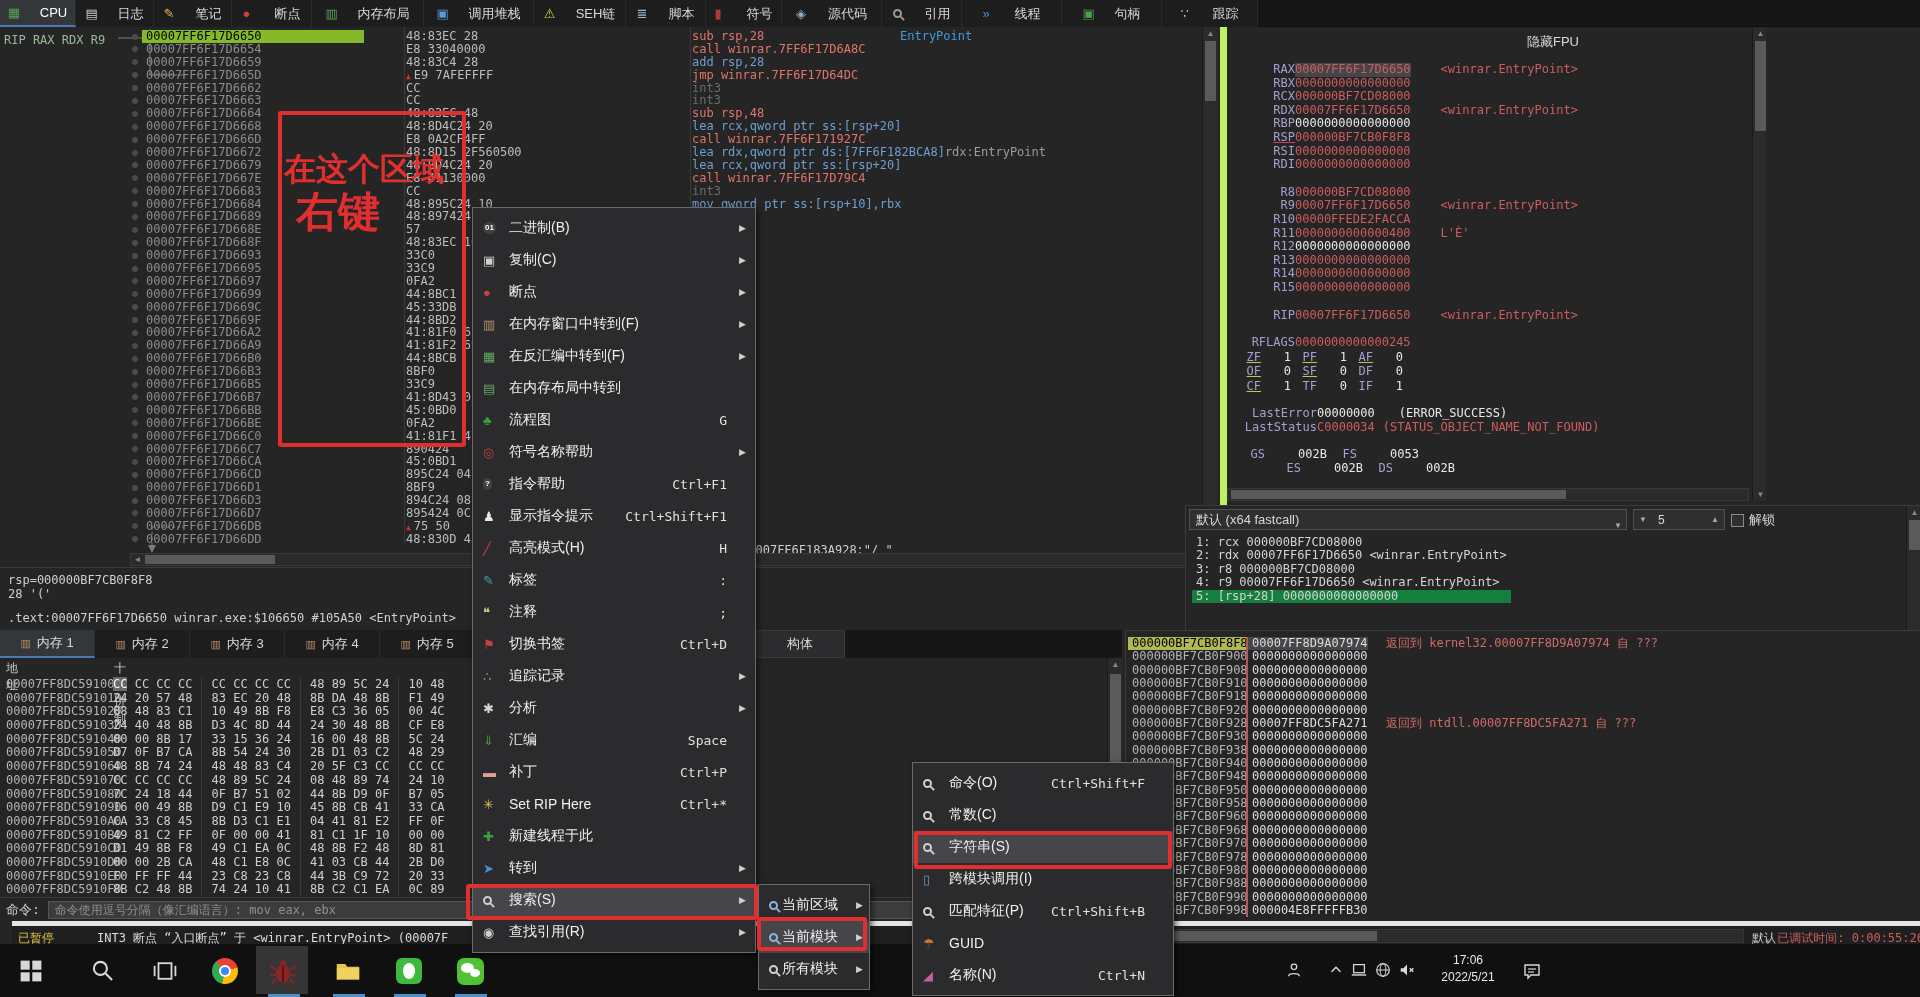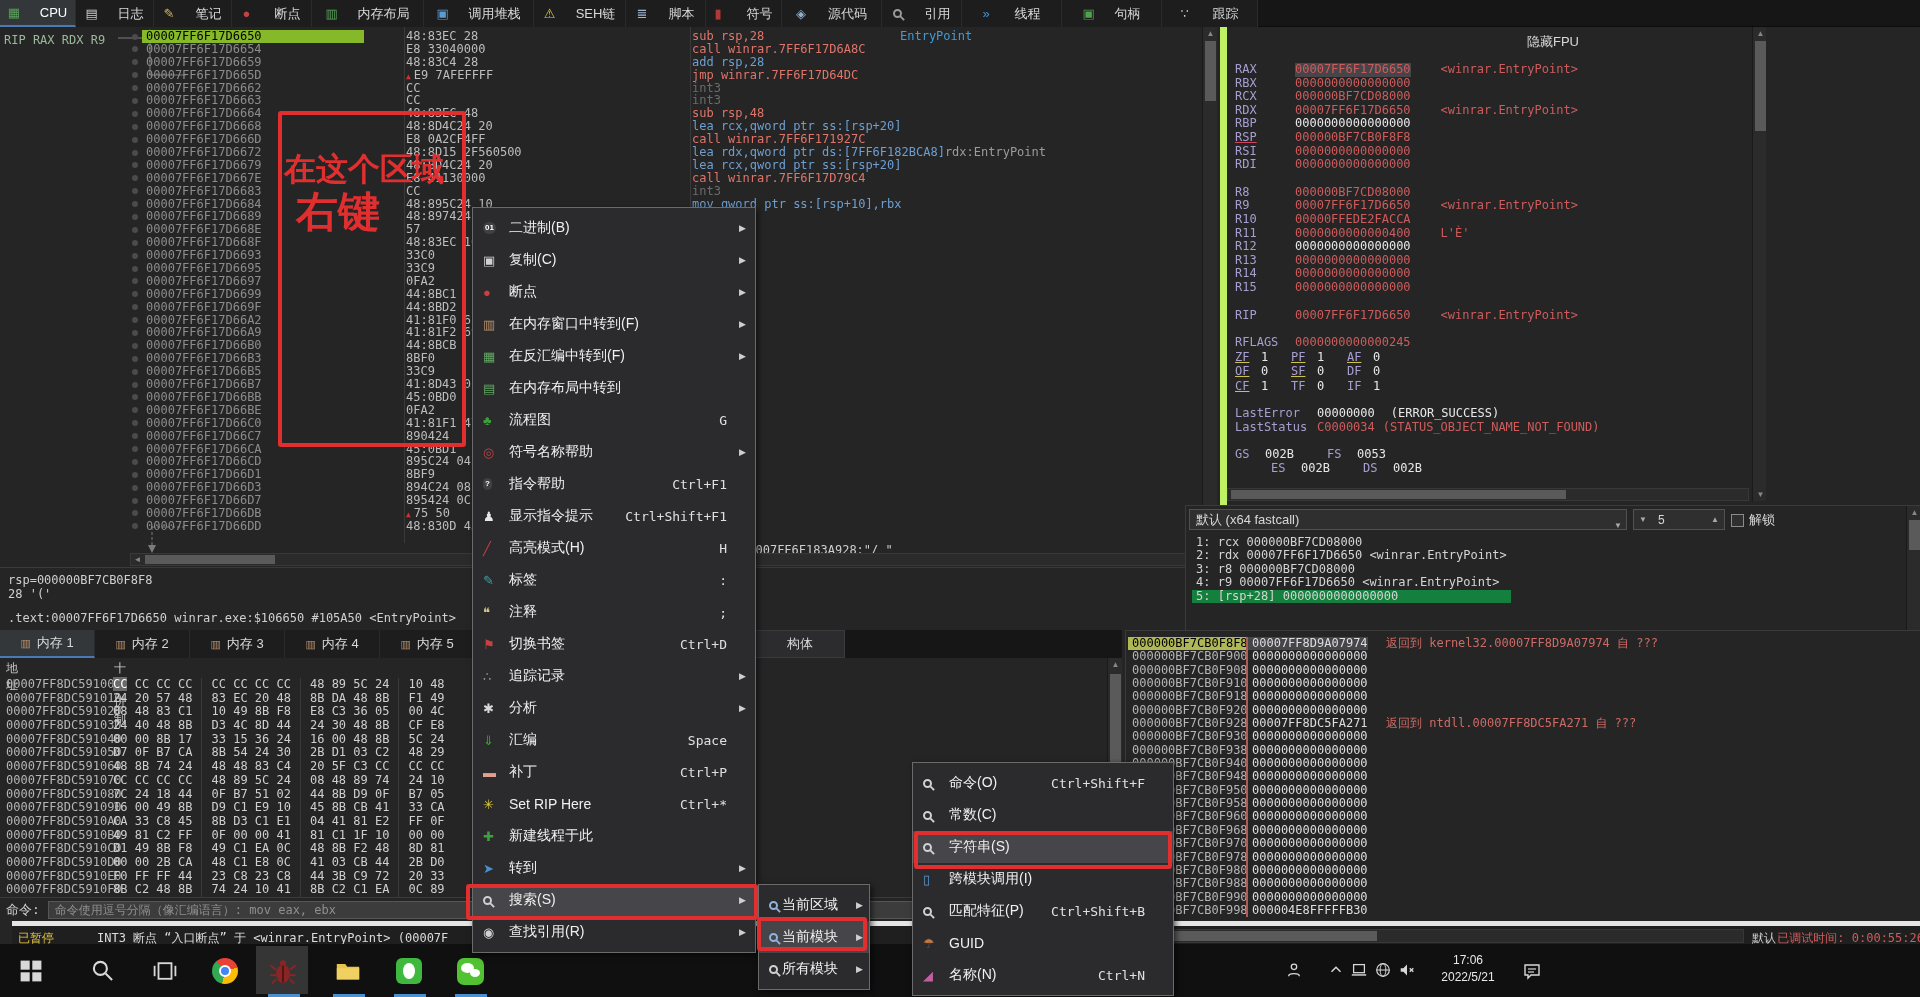--- a/index.html
+++ b/index.html
@@ -37,21 +37,21 @@
   #dvscroll{position:absolute;left:1202px;top:27px;width:15px;height:540px;background:#2b2b2b;border-left:1px solid #1a1a1a;}
   .vthumb{position:absolute;left:2px;width:11px;background:#5a5a5a;}
   .varrow{position:absolute;left:0;width:15px;height:13px;color:#888;font-size:8px;text-align:center;line-height:13px;}
   #infobox{position:absolute;left:0;top:567px;width:1202px;height:63px;background:#252526;
     border-top:1px solid #3a3a3a;color:#d0d0d0;font-size:12px;}
   #infobox div{position:absolute;left:8px;white-space:nowrap;}
   
   #regs{position:absolute;left:1220px;top:27px;width:700px;height:478px;background:#252526;
     border-left:7px solid #bef264;font-size:12px;}
   #regtitle{position:absolute;left:300px;top:6px;color:#d8d8d8;font-size:13px;}
-  #reglist{position:absolute;left:8px;top:36px;}
+  #reglist{position:absolute;left:8px;top:36px;text-align:right;}
   .regrow{display:flex;height:13.6px;line-height:13.6px;white-space:nowrap;
     font-family:"DejaVu Sans Mono",monospace;}
   .rgap{height:14px;}
   .rlabel{width:60px;color:#a79fd0;}
   .rlabel.ul{text-decoration:underline;text-decoration-color:#c45;}
   .vr{color:#cd5c5c;} .vw{color:#e8e8e8;}
   .selbg{background:#45454a;}
   .rcmt{margin-left:30px;color:#cd5c5c;}
   .flagrow{display:flex;height:14.5px;line-height:14.5px;font-family:"DejaVu Sans Mono",monospace;}
   .fl{width:26px;color:#a79fd0;} .fl.ulyellow{text-decoration:underline;text-decoration-color:#cfc04a;}
@@ -392,20 +392,26 @@
           <span class="txt kb"></span>
         </div>
         <div class="drow">
           <span class="dot"></span>
           <span class="addr">00007FF6F17D6699</span>
           <span class="bytes">44:8BC1</span>
           <span class="txt kb"></span>
         </div>
         <div class="drow">
           <span class="dot"></span>
+          <span class="addr">00007FF6F17D669C</span>
+          <span class="bytes">45:33DB</span>
+          <span class="txt kb"></span>
+        </div>
+        <div class="drow">
+          <span class="dot"></span>
           <span class="addr">00007FF6F17D669F</span>
           <span class="bytes">44:8BD2</span>
           <span class="txt kb"></span>
         </div>
         <div class="drow">
           <span class="dot"></span>
           <span class="addr">00007FF6F17D66A2</span>
           <span class="bytes">41:81F0 6E7465</span>
           <span class="txt kb"></span>
         </div>
@@ -629,21 +635,21 @@
           <span class="fv">1</span>
           <span class="fl">TF</span>
           <span class="fv">0</span>
           <span class="fl">IF</span>
           <span class="fv">1</span>
         </div>
         <div class="rgap"></div>
         <div class="regrow">
           <span class="rlabel" style="width: 82px;">LastError</span>
           <span class="vw">00000000</span>
-          <span class="xtra-wh" style="margin-left: 16px;">(ERROR_SUCCESS)</span>
+          <span class="xtra-wh" style="margin-left: 24px;">(ERROR_SUCCESS)</span>
         </div>
         <div class="regrow">
           <span class="rlabel" style="width: 82px;">LastStatus</span>
           <span class="vr">C0000034</span>
           <span class="xtra-red" style="margin-left: 8px;">(STATUS_OBJECT_NAME_NOT_FOUND)</span>
         </div>
         <div class="rgap"></div>
         <div class="regrow">
           <span class="fl" style="width: 30px;">GS</span>
           <span class="fv" style="width: 62px;">002B</span>

